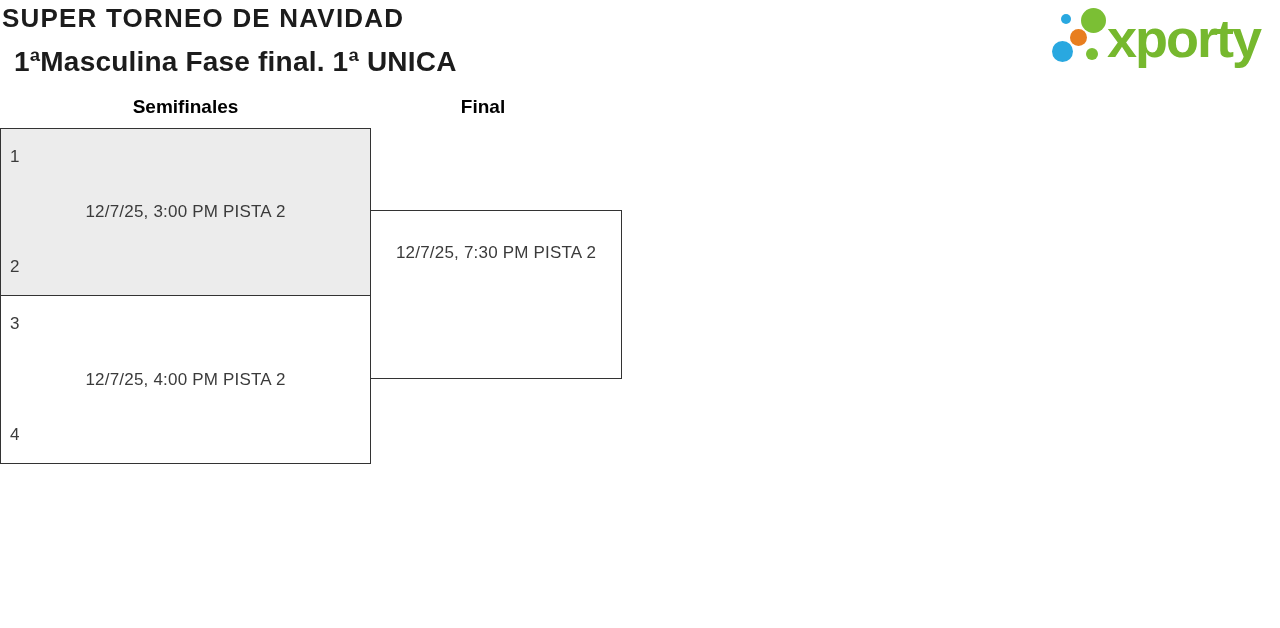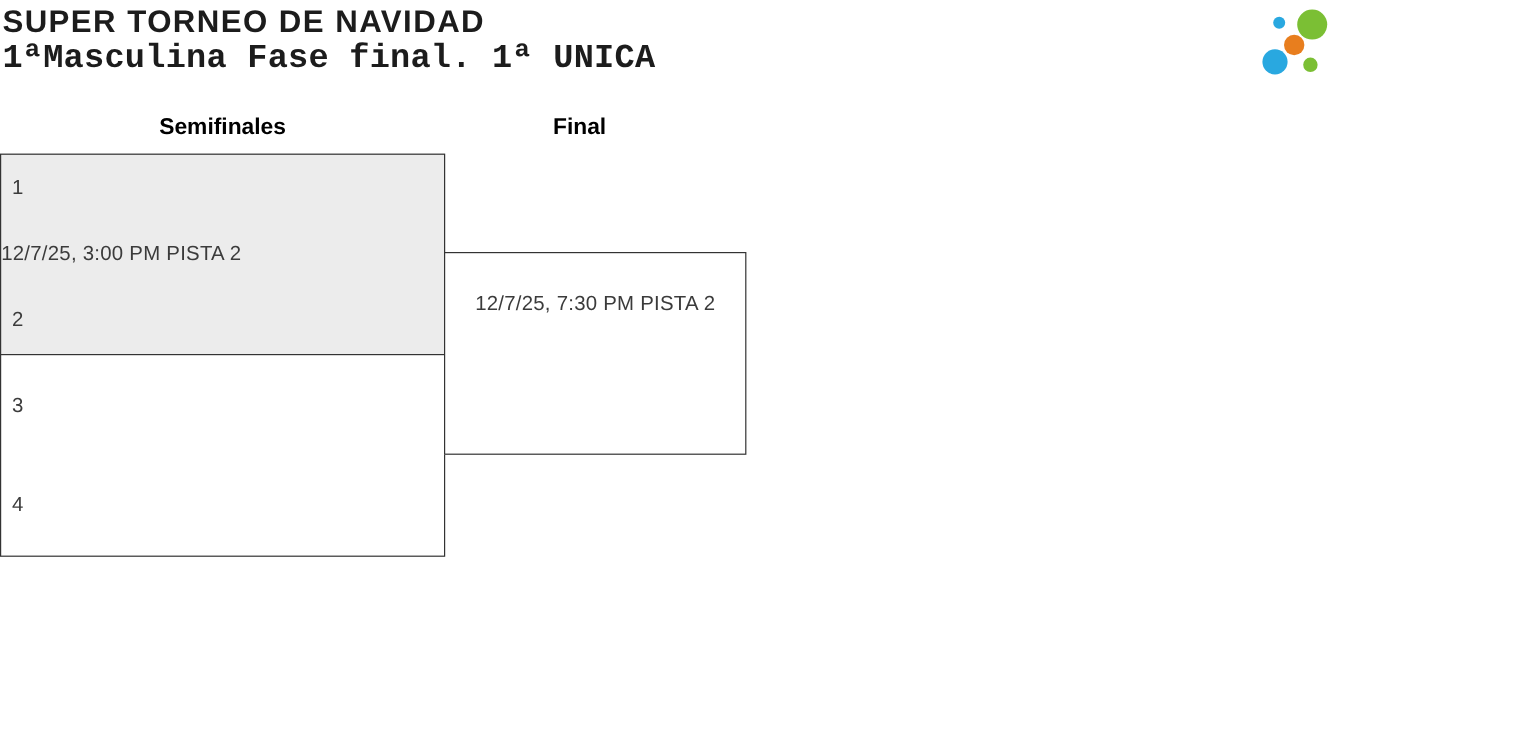--- a/index.html
+++ b/index.html
@@ -15,23 +15,23 @@
     background:#ffffff;font-family:"Liberation Sans",sans-serif;
   }
 
   
   .title{
     position:absolute;left:2px;top:3px;margin:0;
     font-size:26px;font-weight:700;letter-spacing:1.2px;line-height:30px;
     color:var(--text-primary);white-space:nowrap;
   }
   .subtitle{
-    position:absolute;left:2px;top:35px;margin:0;
+    position:absolute;left:2px;top:35px;margin:12px;
     font-size:28px;font-weight:600;letter-spacing:0.2px;line-height:30px;
-    color:var(--text-primary);white-space:nowrap;font-family:Liberation Mono, monospace;
+    color:var(--text-primary);white-space:nowrap;
   }
 
   
   .logo{position:absolute;left:1050px;top:0;width:230px;height:72px;display:block;text-decoration:none}
   .dot{position:absolute;border-radius:50%}
   .dot-1{left:11px;top:14px;width:10px;height:10px}
   .dot-2{left:31px;top:8px;width:25px;height:25px}
   .dot-3{left:20px;top:29px;width:17px;height:17px}
   .dot-4{left:2px;top:41px;width:21px;height:21px}
   .dot-5{left:36px;top:48px;width:12px;height:12px}
@@ -52,38 +52,39 @@
   .match{
     position:absolute;border:1px solid var(--box-border);
     background:#ffffff;display:flex;flex-direction:column;
   }
   .match.highlighted{background:var(--box-highlight-fill)}
   .sf1{left:0;top:128px;width:371px;height:168px}
   .sf2{left:0;top:295px;width:371px;height:169px}
   .final-box{left:370px;top:210px;width:252px;height:169px}
 
   .mrow{flex:1;display:flex;align-items:center}
-  .mrow.center{justify-content:flex-start}
+  .mrow.center{justify-content:center}
   .seed{padding-left:9px;font-size:17px;color:var(--text-secondary)}
   .match-info{font-size:17px;color:var(--text-secondary);letter-spacing:0.2px;white-space:nowrap}
   .final-info{position:absolute;left:0;right:0;top:33px;line-height:18px;text-align:center}
 </style>
 </head>
 <body>
 
 <header>
   <h1 class="title">SUPER TORNEO DE NAVIDAD</h1>
   <h2 class="subtitle">1ªMasculina Fase final. 1ª UNICA</h2>
 
   <a class="logo">
     <span class="dot dot-1" style="background: rgb(41, 168, 224);"></span>
     <span class="dot dot-2" style="background: rgb(123, 191, 52);"></span>
     <span class="dot dot-3" style="background: rgb(232, 126, 30);"></span>
     <span class="dot dot-4" style="background: rgb(41, 168, 224);"></span>
     <span class="dot dot-5" style="background: rgb(123, 191, 52);"></span>
+    <span class="logo-text" style="color: rgb(118, 184, 46);">xporty</span>
   </a>
 </header>
 
 <main class="bracket">
 
   <div class="round-label rl-semifinales">Semifinales</div>
   <div class="round-label rl-final">Final</div>
 
   <div class="match sf1 highlighted">
     <div class="mrow">
@@ -94,20 +95,23 @@
     </div>
     <div class="mrow">
       <span class="seed">2</span>
     </div>
   </div>
 
   <div class="match sf2">
     <div class="mrow">
       <span class="seed">3</span>
     </div>
+    <div class="mrow center">
+      <span class="match-info">12/7/25, 4:00 PM PISTA 2</span>
+    </div>
     <div class="mrow">
       <span class="seed">4</span>
     </div>
   </div>
 
   <div class="match final-box">
     <div class="match-info final-info">12/7/25, 7:30 PM PISTA 2</div>
   </div>
 
 </main>

